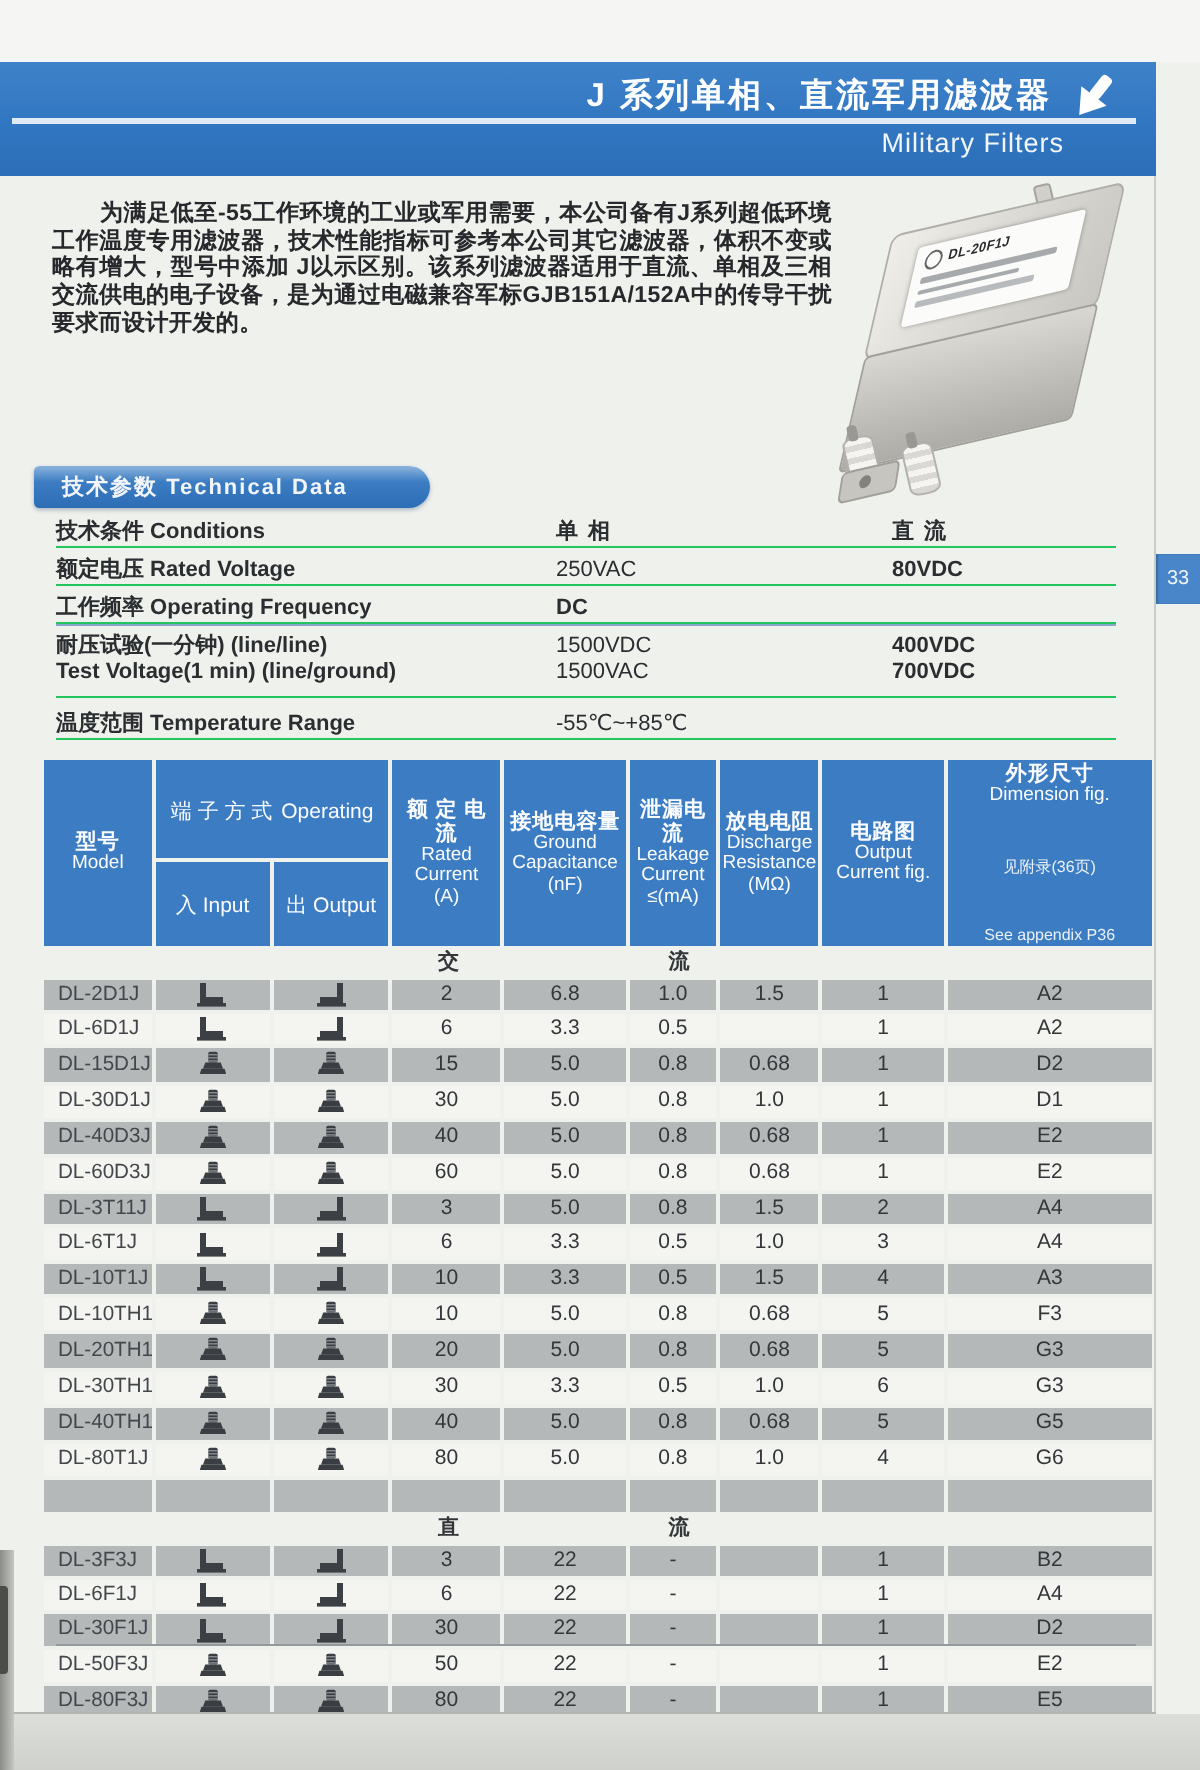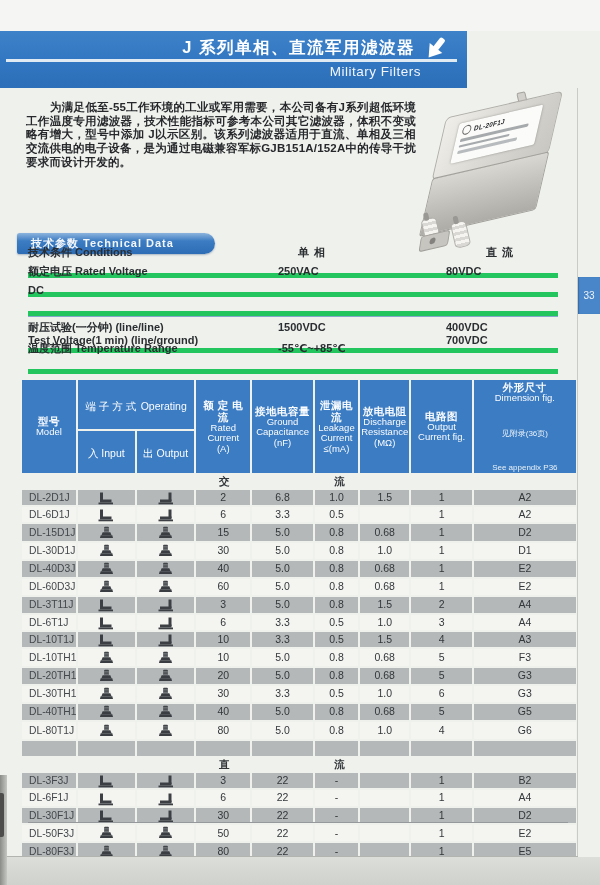--- a/index.html
+++ b/index.html
@@ -1,20 +1,20 @@
 <!DOCTYPE html>
 <html><head>
 <meta charset="utf-8">
 <style>
   html,body{margin:0;padding:0;background:#d7d9d5;font-family:"Liberation Sans","DejaVu Sans",sans-serif;}
   .page{position:relative;width:600px;height:885px;background:#eff1ed;overflow:hidden;margin:0 auto;}
   .top-margin{position:absolute;left:0;top:0;width:600px;height:31px;background:#f5f6f3;}
 
   
-  .banner{position:absolute;left:0;top:31px;width:467px;height:57px;
+  .banner{position:absolute;left:0;top:31px;width:578px;height:57px;
     background:linear-gradient(180deg,#3e82c9 0%,#3176c1 55%,#2d6fb8 100%);}
   .banner-title{position:absolute;right:52px;top:6px;font-size:16.5px;font-weight:600;color:#fdfeff;letter-spacing:1.5px;white-space:nowrap;}
   .banner-arrow{position:absolute;right:16px;top:4px;width:30px;height:26px;}
   .banner-line{position:absolute;left:6px;right:10px;top:28px;height:2.5px;background:#eaf0f6;opacity:.95;}
   .banner-sub{position:absolute;right:46px;top:33px;font-size:13.5px;color:#f2f6fa;letter-spacing:.5px;}
 
   
   .intro-zh{position:absolute;left:26px;top:101px;width:390px;font-size:11.5px;line-height:13.7px;
     color:#26282b;font-weight:600;text-align:justify;text-indent:24px;letter-spacing:.2px;}
   .intro-en{position:absolute;left:26px;top:173px;width:392px;font-size:10.8px;line-height:12.1px;
@@ -45,30 +45,30 @@
   .ph-hole{position:absolute;left:9px;top:3px;width:6px;height:6px;border-radius:50%;background:#84827e;}
 
   
   .badge{position:absolute;left:17px;top:233px;width:198px;height:21px;
     background:linear-gradient(180deg,#8cb4dd 0%,#3c7cc2 38%,#2d6db6 100%);
     border-radius:4px 16px 16px 4px;box-shadow:0 1px 2px rgba(60,90,130,.4);}
   .badge-text{position:absolute;left:14px;top:3px;font-size:11px;font-weight:700;color:#f2f6fb;letter-spacing:1px;white-space:nowrap;}
 
   
   .tech{position:absolute;left:28px;top:259px;width:530px;}
-  .tech-row{display:flex;align-items:flex-end;border-bottom:5px solid #22c55e;padding-bottom:14px;box-sizing:border-box;}
+  .tech-row{display:flex;align-items:flex-end;border-bottom:1px solid #22c55e;padding-bottom:0;box-sizing:border-box;}
   .tech-row:nth-child(1){height:15px;}
   .tech-row:nth-child(2){height:19px;}
   .tech-row:nth-child(3){height:19px;}
   .tech-row:nth-child(4){height:37px;align-items:flex-start;padding-top:4px;border-top:1.5px solid #85a7c9;}
   .tech-row:nth-child(5){height:21px;}
   .tc-label{width:250px;font-size:11px;font-weight:600;color:#2b2e31;line-height:13px;}
-  .tc-sp{width:168px;font-size:11px;font-weight:700;color:#2b2e31;line-height:13px;}
+  .tc-sp{width:168px;font-size:11px;font-weight:400;color:#2b2e31;line-height:13px;}
   .tc-dc{flex:1;font-size:11px;font-weight:600;color:#2b2e31;line-height:13px;}
-  .tech-head .tc-sp,.tech-head .tc-dc{font-weight:700;letter-spacing:1px;margin-left:20px;}
+  .tech-head .tc-sp,.tech-head .tc-dc{font-weight:700;letter-spacing:1px;}
 
   
   .main-table{position:absolute;left:20px;top:378px;width:558px;border-collapse:separate;border-spacing:2px;table-layout:fixed;}
   .main-table th{background:#3b7cc3;color:#fafcff;padding:1px 0;vertical-align:middle;font-weight:400;}
   .main-table thead tr:nth-child(1) th{height:22px;}
   .main-table thead tr:nth-child(2) th{height:15px;}
   .hl-zh{display:block;font-size:10.5px;font-weight:600;letter-spacing:.5px;line-height:12px;}
   .hl-en{display:block;font-size:9.5px;line-height:10.5px;}
   .hl-in{display:inline;font-size:10.5px;}
   .hl-xs{display:block;font-size:8px;line-height:9px;color:#eaf1f8;margin-top:25px;}
@@ -78,21 +78,21 @@
   td.sw{background:#f4f5f1;}
   td.c-model{text-align:left;padding-left:7px;font-size:10.3px;color:#43474b;}
   .divider-cell{position:relative;height:13px !important;background:transparent;font-weight:700;color:#35383c;font-size:12px;line-height:13px !important;}
   .dv-l{position:absolute;left:36.5%;transform:translateX(-50%);top:0;}
   .dv-r{position:absolute;left:57.3%;transform:translateX(-50%);top:0;}
   .term-ic{display:inline-block;vertical-align:middle;line-height:0;}
   .table-bottom-line{position:absolute;left:28px;width:540px;top:822px;height:1px;background:#96999c;}
 
   
   .page-edge-v{position:absolute;left:577px;top:88px;height:768px;width:1px;background:#c8cbc7;}
-  .page-tab{position:absolute;left:578px;top:277px;width:22px;height:37px;background:#4886c9;
+  .page-tab{position:absolute;left:578px;top:277px;width:22px;height:25px;background:#4886c9;
     color:#eef3f9;font-size:10px;display:flex;align-items:center;justify-content:center;
     box-shadow:inset 1px 0 1px rgba(30,60,100,.35);}
   .page-bottom-line{position:absolute;left:5px;width:573px;top:856px;height:1px;background:#b2b4b0;}
   .below-page{position:absolute;left:0;top:857px;width:600px;height:28px;background:linear-gradient(180deg,#dcded9,#cfd1cd);}
   .corner-shadow{position:absolute;left:0;top:775px;width:7px;height:110px;background:linear-gradient(90deg,#8a8c88,#c5c7c3);}
   .corner-dark{position:absolute;left:0;top:793px;width:4px;height:44px;background:#4c4d4a;border-radius:0 2px 2px 0;}
 </style>
 </head>
 <body>
 
@@ -163,31 +163,35 @@
           <div>额定电压  Rated Voltage</div>
         </div>
         <div class="tc-sp">
           <div>250VAC</div>
         </div>
         <div class="tc-dc">
           <div>80VDC</div>
         </div>
       </div>
       <div class="tech-row">
+        <div class="tc-label">
+          <div>工作频率  Operating Frequency</div>
+        </div>
         <div class="tc-dc">
           <div>DC</div>
         </div>
       </div>
       <div class="tech-row">
         <div class="tc-label">
           <div>耐压试验(一分钟)  (line/line)</div>
           <div>Test Voltage(1 min)  (line/ground)</div>
         </div>
         <div class="tc-sp">
           <div>1500VDC</div>
+          <div>1500VAC</div>
         </div>
         <div class="tc-dc">
           <div>400VDC</div>
           <div>700VDC</div>
         </div>
       </div>
       <div class="tech-row">
         <div class="tc-label">
           <div>温度范围  Temperature Range</div>
         </div>

